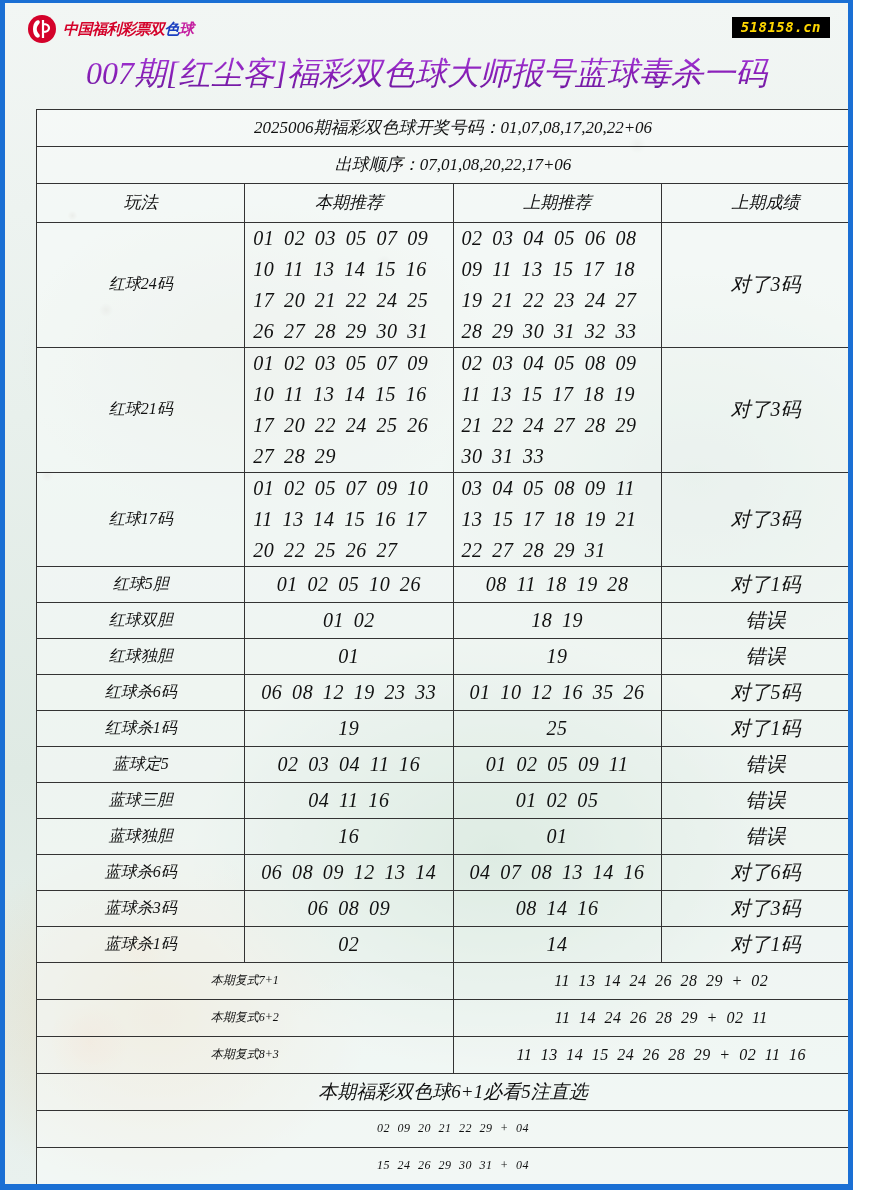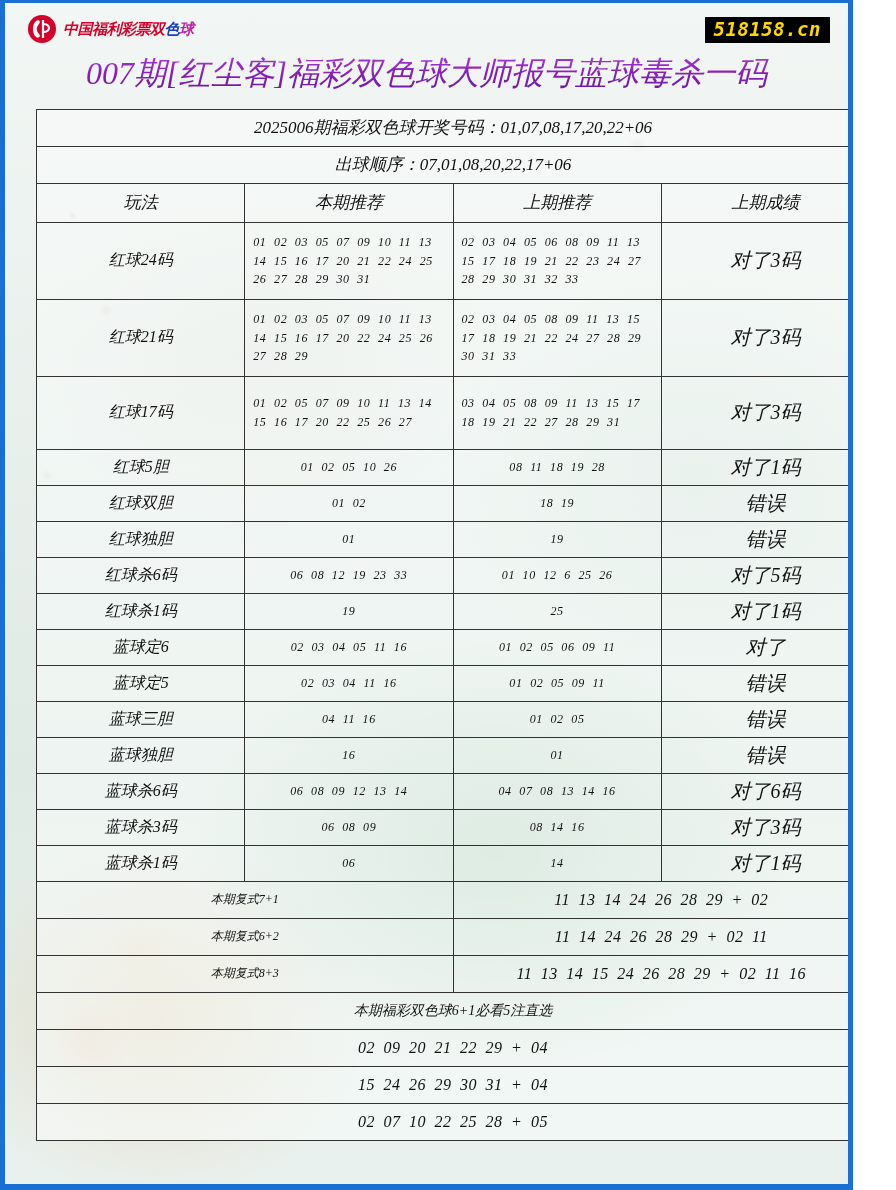--- a/index.html
+++ b/index.html
@@ -80,21 +80,21 @@
   .logo-text .sq1 { color: #d4022a; }
   .logo-text .sq2 { color: #1a3fc0; }
   .logo-text .sq3 { color: #c41fa0; }
   .site-badge {
     position: absolute;
     right: 18px;
     top: 14px;
     background: #000000;
     color: #ffd800;
     font-family: "DejaVu Sans Mono", "Liberation Mono", monospace;
-    font-size: 19px;
+    font-size: 14px;
     font-weight: bold;
     letter-spacing: 0.5px;
     padding: 3px 9px 4px 9px;
     line-height: 1;
   }
   .page-title {
     text-align: center;
     font-size: 32px;
     font-weight: normal;
     line-height: 1.15;
@@ -142,54 +142,54 @@
     font-size: 17px;
     height: 38px;
     line-height: 38px;
   }
   .lbl {
     font-size: 16px;
     line-height: 1.3;
     padding: 4px 2px;
   }
   .nums {
-    font-size: 12px;
+    font-size: 20px;
     line-height: 1.55;
     padding: 5px 6px;
     letter-spacing: 0.6px;
     white-space: normal;
     word-spacing: 4px;
   }
   .nums.multi {
     text-align: left;
     padding-left: 8px;
   }
   .res {
     font-size: 20px;
     padding: 4px 2px;
   }
   .row-tall td { height: 76px; }
   .row-mid td  { height: 72px; }
   .row-one td  { height: 35px; }
   .row-fu td   { height: 36px; margin-left: 18px; }
   .sect-title {
-    font-size: 14px;
+    font-size: 19px;
     height: 36px;
     line-height: 36px;
   }
   .fu-label {
     font-size: 12px;
   }
   .fu-nums {
     font-size: 16px;
     letter-spacing: 0.5px;
     word-spacing: 4px;
   }
   .pick-nums {
-    font-size: 16px;
+    font-size: 12px;
     letter-spacing: 0.5px;
     word-spacing: 4px;
     height: 36px;
   }
 </style>
 </head>
 <body>
 
 <div class="page">
   <div class="content">
@@ -259,36 +259,30 @@
           </tr>
           <tr class="row-one">
             <td class="lbl">红球独胆</td>
             <td class="nums">01</td>
             <td class="nums">19</td>
             <td class="res">错误</td>
           </tr>
           <tr class="row-one">
             <td class="lbl">红球杀6码</td>
             <td class="nums">06 08 12 19 23 33</td>
-            <td class="nums">01 10 12 6 25 26</td>
+            <td class="nums">01 10 12 16 35 26</td>
             <td class="res">对了5码</td>
           </tr>
           <tr class="row-one">
             <td class="lbl">红球杀1码</td>
             <td class="nums">19</td>
             <td class="nums">25</td>
             <td class="res">对了1码</td>
           </tr>
           <tr class="row-one">
-            <td class="lbl">蓝球定6</td>
-            <td class="nums">02 03 04 05 11 16</td>
-            <td class="nums">01 02 05 06 09 11</td>
-            <td class="res">对了</td>
-          </tr>
-          <tr class="row-one">
             <td class="lbl">蓝球定5</td>
             <td class="nums">02 03 04 11 16</td>
             <td class="nums">01 02 05 09 11</td>
             <td class="res">错误</td>
           </tr>
           <tr class="row-one">
             <td class="lbl">蓝球三胆</td>
             <td class="nums">04 11 16</td>
             <td class="nums">01 02 05</td>
             <td class="res">错误</td>
@@ -306,21 +300,21 @@
             <td class="res">对了6码</td>
           </tr>
           <tr class="row-one">
             <td class="lbl">蓝球杀3码</td>
             <td class="nums">06 08 09</td>
             <td class="nums">08 14 16</td>
             <td class="res">对了3码</td>
           </tr>
           <tr class="row-one">
             <td class="lbl">蓝球杀1码</td>
-            <td class="nums">06</td>
+            <td class="nums">02</td>
             <td class="nums">14</td>
             <td class="res">对了1码</td>
           </tr>
 
           <tr class="row-fu">
             <td class="fu-label" colspan="2">本期复式7+1</td>
             <td class="fu-nums" colspan="2">11 13 14 24 26 28 29 + 02</td>
           </tr>
           <tr class="row-fu">
             <td class="fu-label" colspan="2">本期复式6+2</td>

